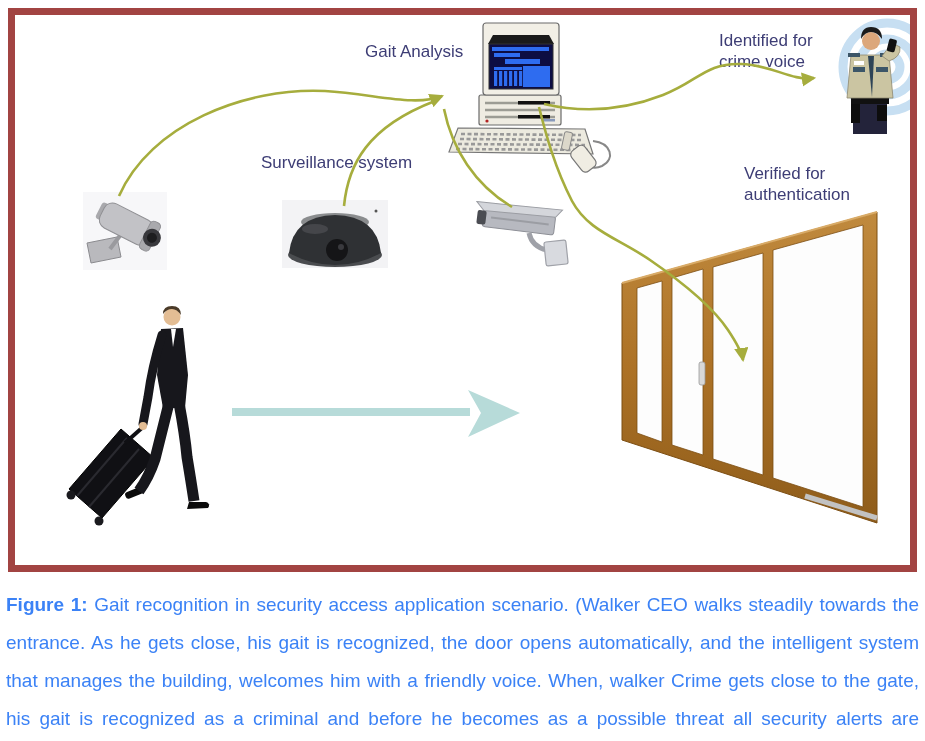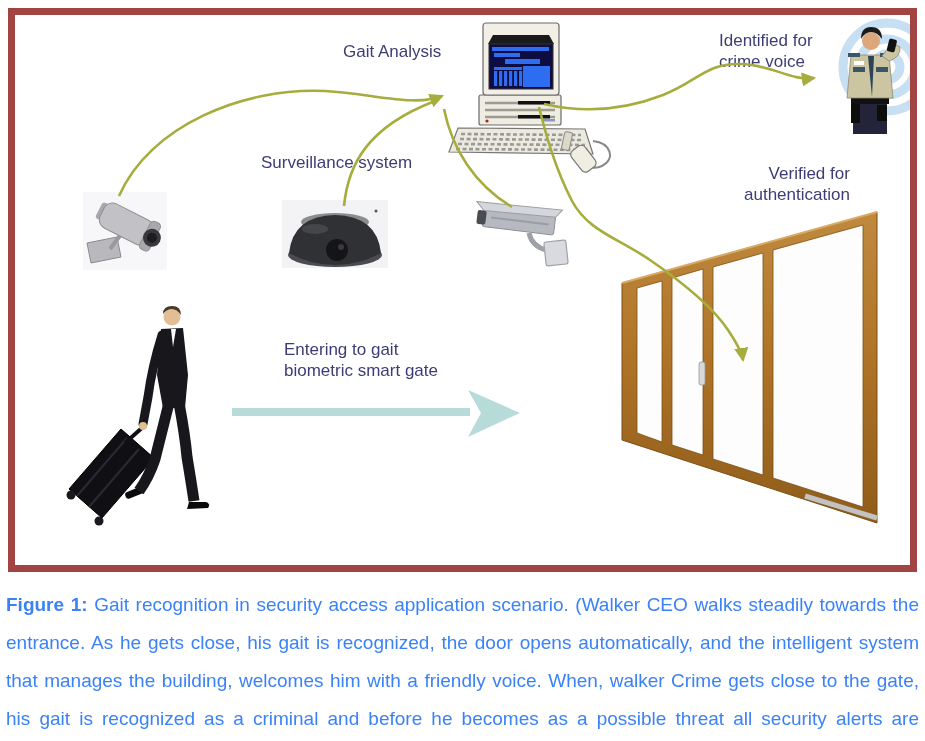--- a/index.html
+++ b/index.html
@@ -13,33 +13,29 @@
   .caption{position:absolute;left:6px;top:586px;width:913px;z-index:1;
            color:#3b82f6;font-size:19px;line-height:38px;text-align:justify;}
   .caption .cap-label{font-weight:bold;}
 </style>
 </head>
 <body>
 
 <div class="page">
   <div class="frame">
 
-    <div class="dlabel" style="left:328px;top:26px;">Gait Analysis</div>
+    <div class="dlabel" style="left:350px;top:26px;">Gait Analysis</div>
     <div class="dlabel" style="left:246px;top:137px;">Surveillance system</div>
     <div class="dlabel" style="left:704px;top:15px;">
       <div>Identified for</div>
       <div>crime voice</div>
     </div>
-    <div class="dlabel" style="left:729px;top:148px;text-align:right;">
+    <div class="dlabel" style="left:729px;top:148px;">
       <div>Verified for</div>
       <div>authentication</div>
-    </div>
-    <div class="dlabel" style="left:269px;top:324px;">
-      <div>Entering to gait</div>
-      <div>biometric smart gate</div>
     </div>
 
     <svg class="art" width="895" height="550" viewBox="0 0 895 550">
       <defs>
         <marker id="ah" viewBox="0 0 10 10" refX="8.5" refY="5" markerWidth="5.5" markerHeight="5.5" orient="auto-start-reverse">
           <path d="M0,0 L10,5 L0,10 z" fill="#a6ad3d"></path>
         </marker>
         <clipPath id="guardclip">
             <rect x="813" y="3" width="82" height="116"></rect>
           </clipPath>

